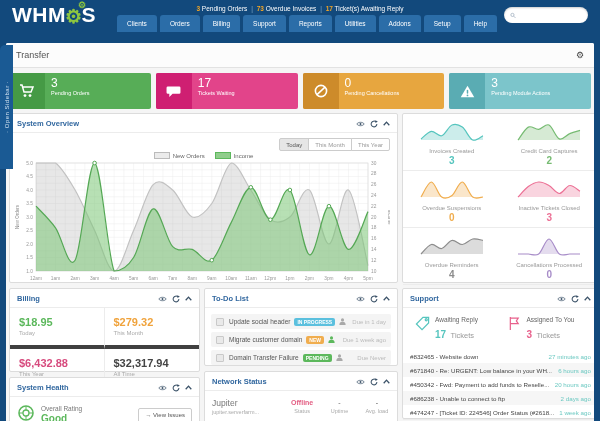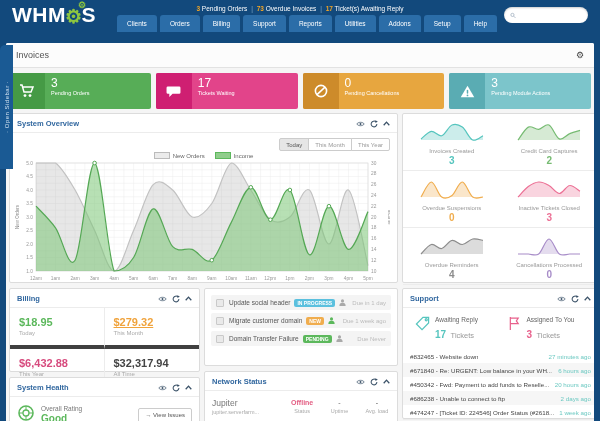--- a/index.html
+++ b/index.html
@@ -152,21 +152,21 @@
     <div class="nav-item">Setup</div>
     <div class="nav-item">Help</div>
   </div>
 </div>
 
 <div class="sidebar-tab">· Open Sidebar ·</div>
 
 <div class="content">
 
   <div class="title-row">
-    <span class="page-title">Invoices</span>
+    <span class="page-title">Transfer</span>
     <span class="title-gear">⚙</span>
   </div>
 
   <div class="cards-row">
     <div class="stat-card" style="background: rgb(87, 173, 87);">
       <div class="stat-icon" style="background: rgb(69, 154, 69);">
         <svg width="16" height="14" viewBox="0 0 16 14">
             <path d="M1 1h2l2 7h7l2-5H4" fill="none" stroke="#fff" stroke-width="1.5"></path>
             <circle cx="6" cy="11.6" r="1.4" fill="#fff"></circle>
             <circle cx="11" cy="11.6" r="1.4" fill="#fff"></circle>
@@ -390,21 +390,21 @@
                     </svg>
                   </span>
               </span>
             </div>
             <div class="billing-grid">
               <div class="billing-cell">
                   <div class="billing-amount" style="color: rgb(92, 184, 92);">$18.95</div>
                   <div class="billing-label">Today</div>
                 </div>
               <div class="billing-cell">
-                  <div class="billing-amount" style="color: rgb(240, 163, 60); text-decoration: underline;">$279.32</div>
+                  <div class="billing-amount" style="color: rgb(240, 163, 60);">$279.32</div>
                   <div class="billing-label">This Month</div>
                 </div>
               <div class="billing-cell">
                   <div class="billing-amount" style="color: rgb(215, 75, 126);">$6,432.88</div>
                   <div class="billing-label">This Year</div>
                 </div>
               <div class="billing-cell">
                   <div class="billing-amount" style="color: rgb(68, 68, 68);">$32,317.94</div>
                   <div class="billing-label">All Time</div>
                 </div>
@@ -448,20 +448,42 @@
                 <div class="sh-rating" style="color: rgb(92, 184, 92);">Good</div>
               </div>
               <button class="view-issues"><span>→ </span><span>View Issues</span></button>
             </div>
           </div>
         </div>
 
         <div class="subcol-b">
 
           <div class="panel" style="height:78px;">
+            <div class="panel-header">
+              <span class="panel-title">To-Do List</span>
+              <span class="panel-icons">
+                <span>
+                    <svg width="9" height="6" viewBox="0 0 12 8">
+                      <path d="M1 4C3 1 9 1 11 4 9 7 3 7 1 4Z" fill="none" stroke="currentColor"></path>
+                      <circle cx="6" cy="4" r="1.3" fill="currentColor"></circle>
+                    </svg>
+                  </span>
+                <span>
+                    <svg width="8" height="8" viewBox="0 0 10 10">
+                      <path d="M8.6 5A3.6 3.6 0 1 1 7.4 2.3" fill="none" stroke="currentColor" stroke-width="1.3"></path>
+                      <polygon points="6.6,0.2 9.8,1.8 6.9,3.6" fill="currentColor"></polygon>
+                    </svg>
+                  </span>
+                <span>
+                    <svg width="7" height="5" viewBox="0 0 10 7">
+                      <polyline points="1,6 5,1.5 9,6" fill="none" stroke="currentColor" stroke-width="1.8"></polyline>
+                    </svg>
+                  </span>
+              </span>
+            </div>
             <div class="todo-body">
               <div class="todo-row">
                 <span class="todo-check"></span>
                 <span>Update social header</span>
                 <span class="todo-badge" style="background: rgb(91, 192, 222);">IN PROGRESS</span>
                 <span class="todo-person" style="color: rgb(169, 169, 169);">
                     <svg width="7" height="7" viewBox="0 0 8 8" fill="currentColor">
                       <circle cx="4" cy="2.2" r="1.8"></circle>
                       <path d="M.4 8a3.6 3.6 0 0 1 7.2 0Z"></path>
                     </svg>

